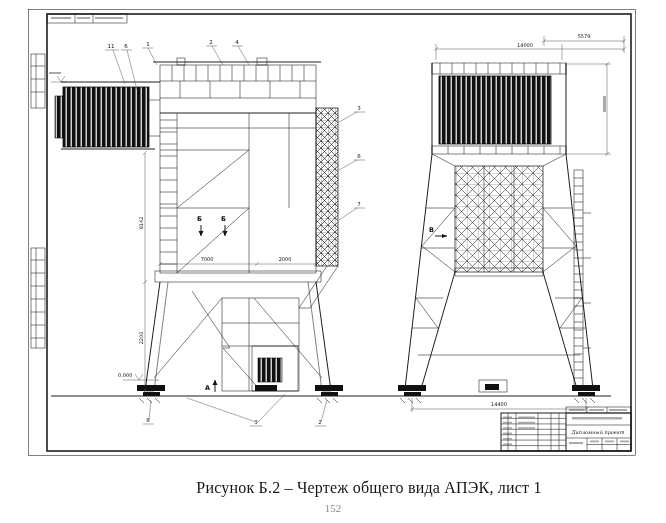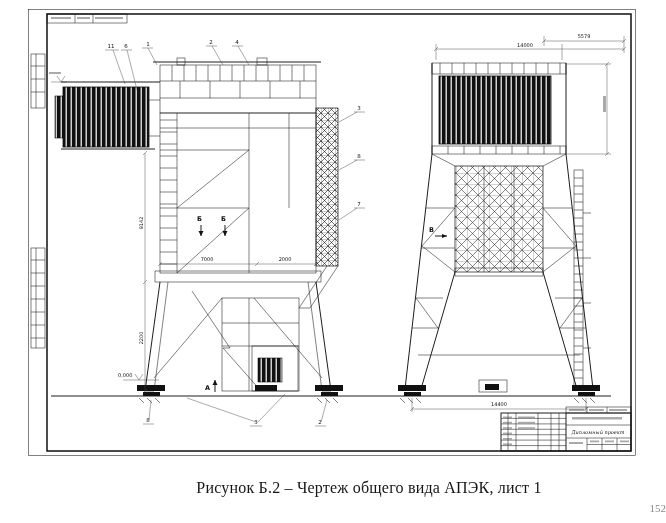--- a/index.html
+++ b/index.html
@@ -1,21 +1,21 @@
 <!DOCTYPE html>
 <html><head>
 <meta charset="utf-8">
 <style>
   html,body{margin:0;padding:0;background:#fff;}
   .page{position:relative;width:666px;height:523px;background:#ffffff;overflow:hidden;
         font-family:"Liberation Serif",serif;}
   .sheet{position:absolute;left:27px;top:8px;}
   .caption{position:absolute;left:0;top:479px;width:100%;text-align:center;
            font-size:16px;color:#151515;letter-spacing:.2px;padding-left:36px;}
-  .pageno{position:absolute;left:0;top:502px;width:100%;text-align:right;
+  .pageno{position:absolute;left:0;top:502px;width:100%;text-align:center;
           font-size:11px;color:#8a8a8a;}
   
   .t{stroke:#1a1a1a;stroke-width:.55;fill:none}
   .m{stroke:#111;stroke-width:.95;fill:none}
   .k{stroke:#111;stroke-width:1.5;fill:none}
   .d{stroke:#444;stroke-width:.45;fill:none}
   .blk{fill:#111;stroke:none}
   .blur{fill:#555;opacity:.5}
   svg text{font-family:"DejaVu Sans",sans-serif;fill:#111}
   .dt{font-size:5px}

